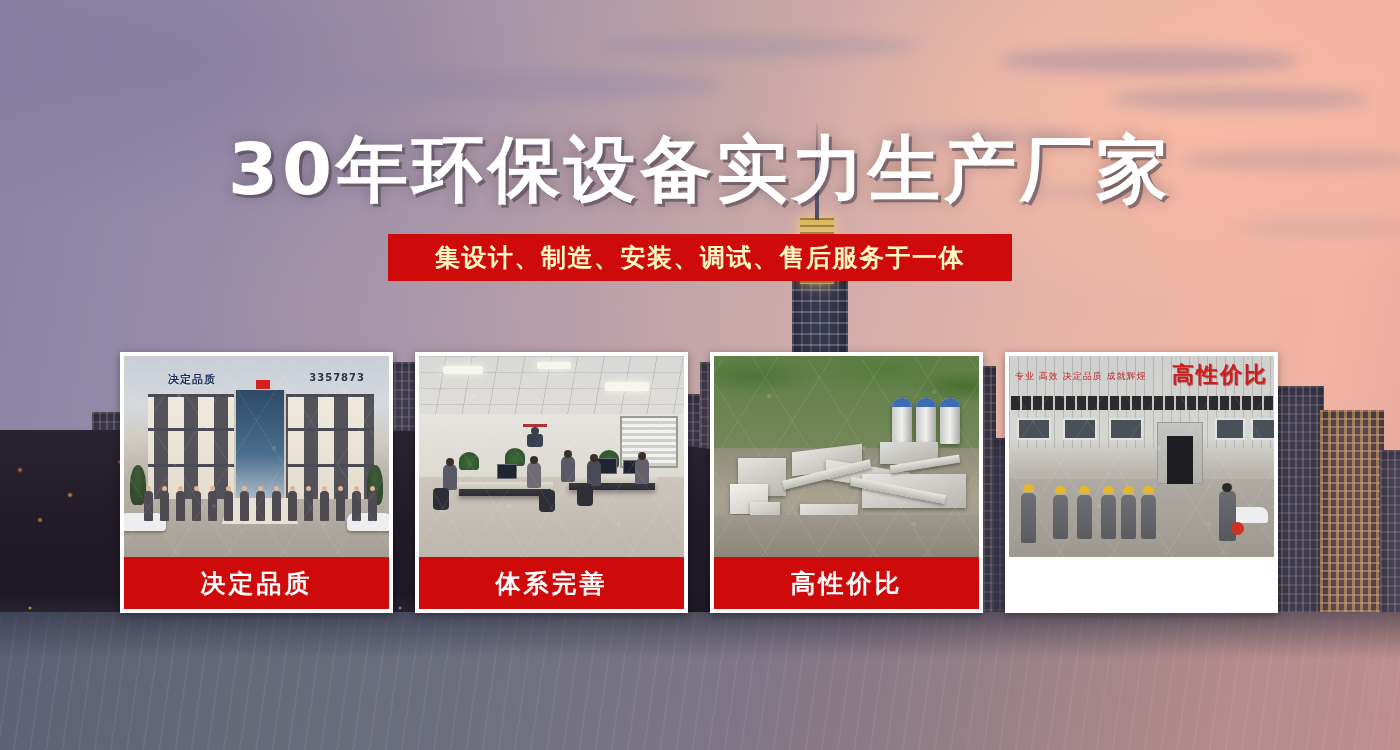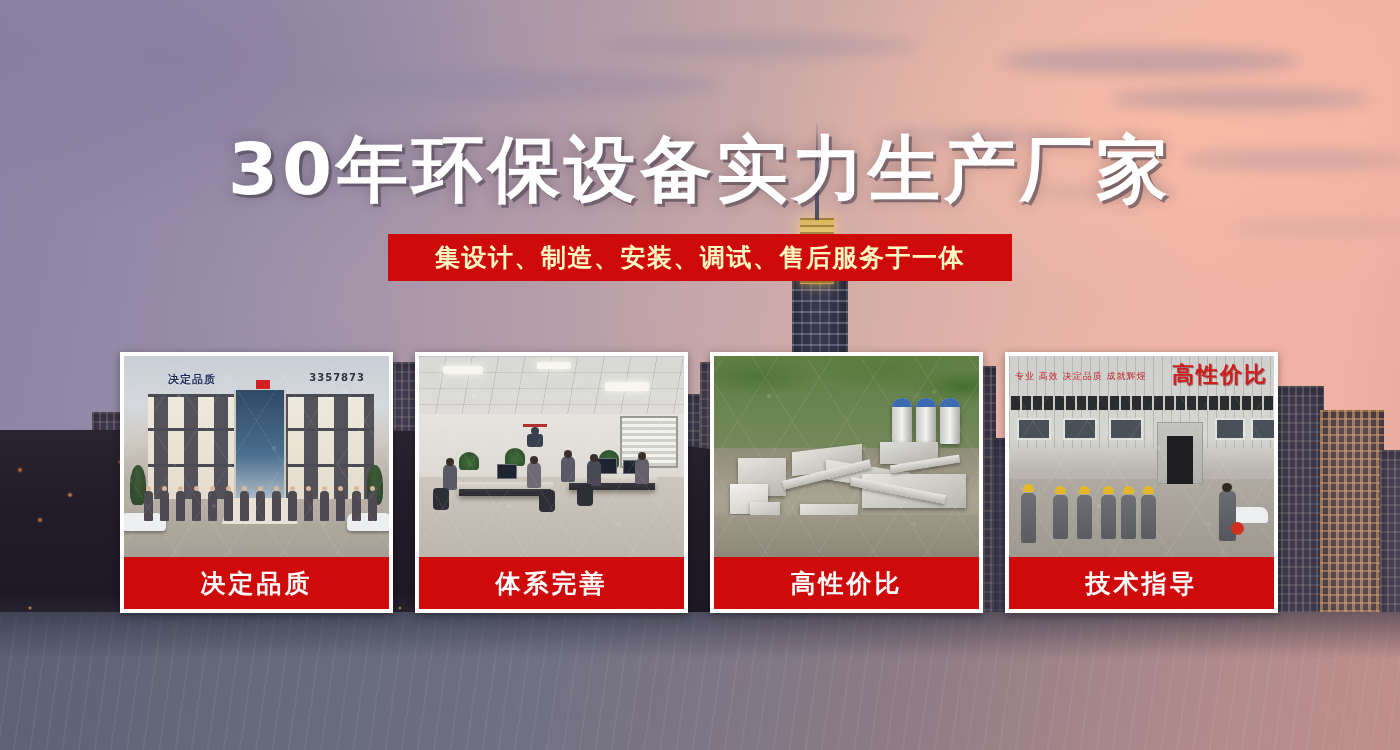--- a/index.html
+++ b/index.html
@@ -537,17 +537,16 @@
         <div class="p4-worker" style="left:12px;  bottom:14px; height:50px;"></div>
         <div class="p4-worker" style="left:44px;"></div>
         <div class="p4-worker" style="left:68px;"></div>
         <div class="p4-worker" style="left:92px;"></div>
         <div class="p4-worker" style="left:112px;"></div>
         <div class="p4-worker" style="left:132px;"></div>
         <div class="p4-mgr"></div>
         <div class="p4-helmet"></div>
         <div class="photo-wm"></div>
       </div>
-      <div class="caption">技术指导</div>
     </div>
 
   </div>
 </div>
 
 </body></html>

